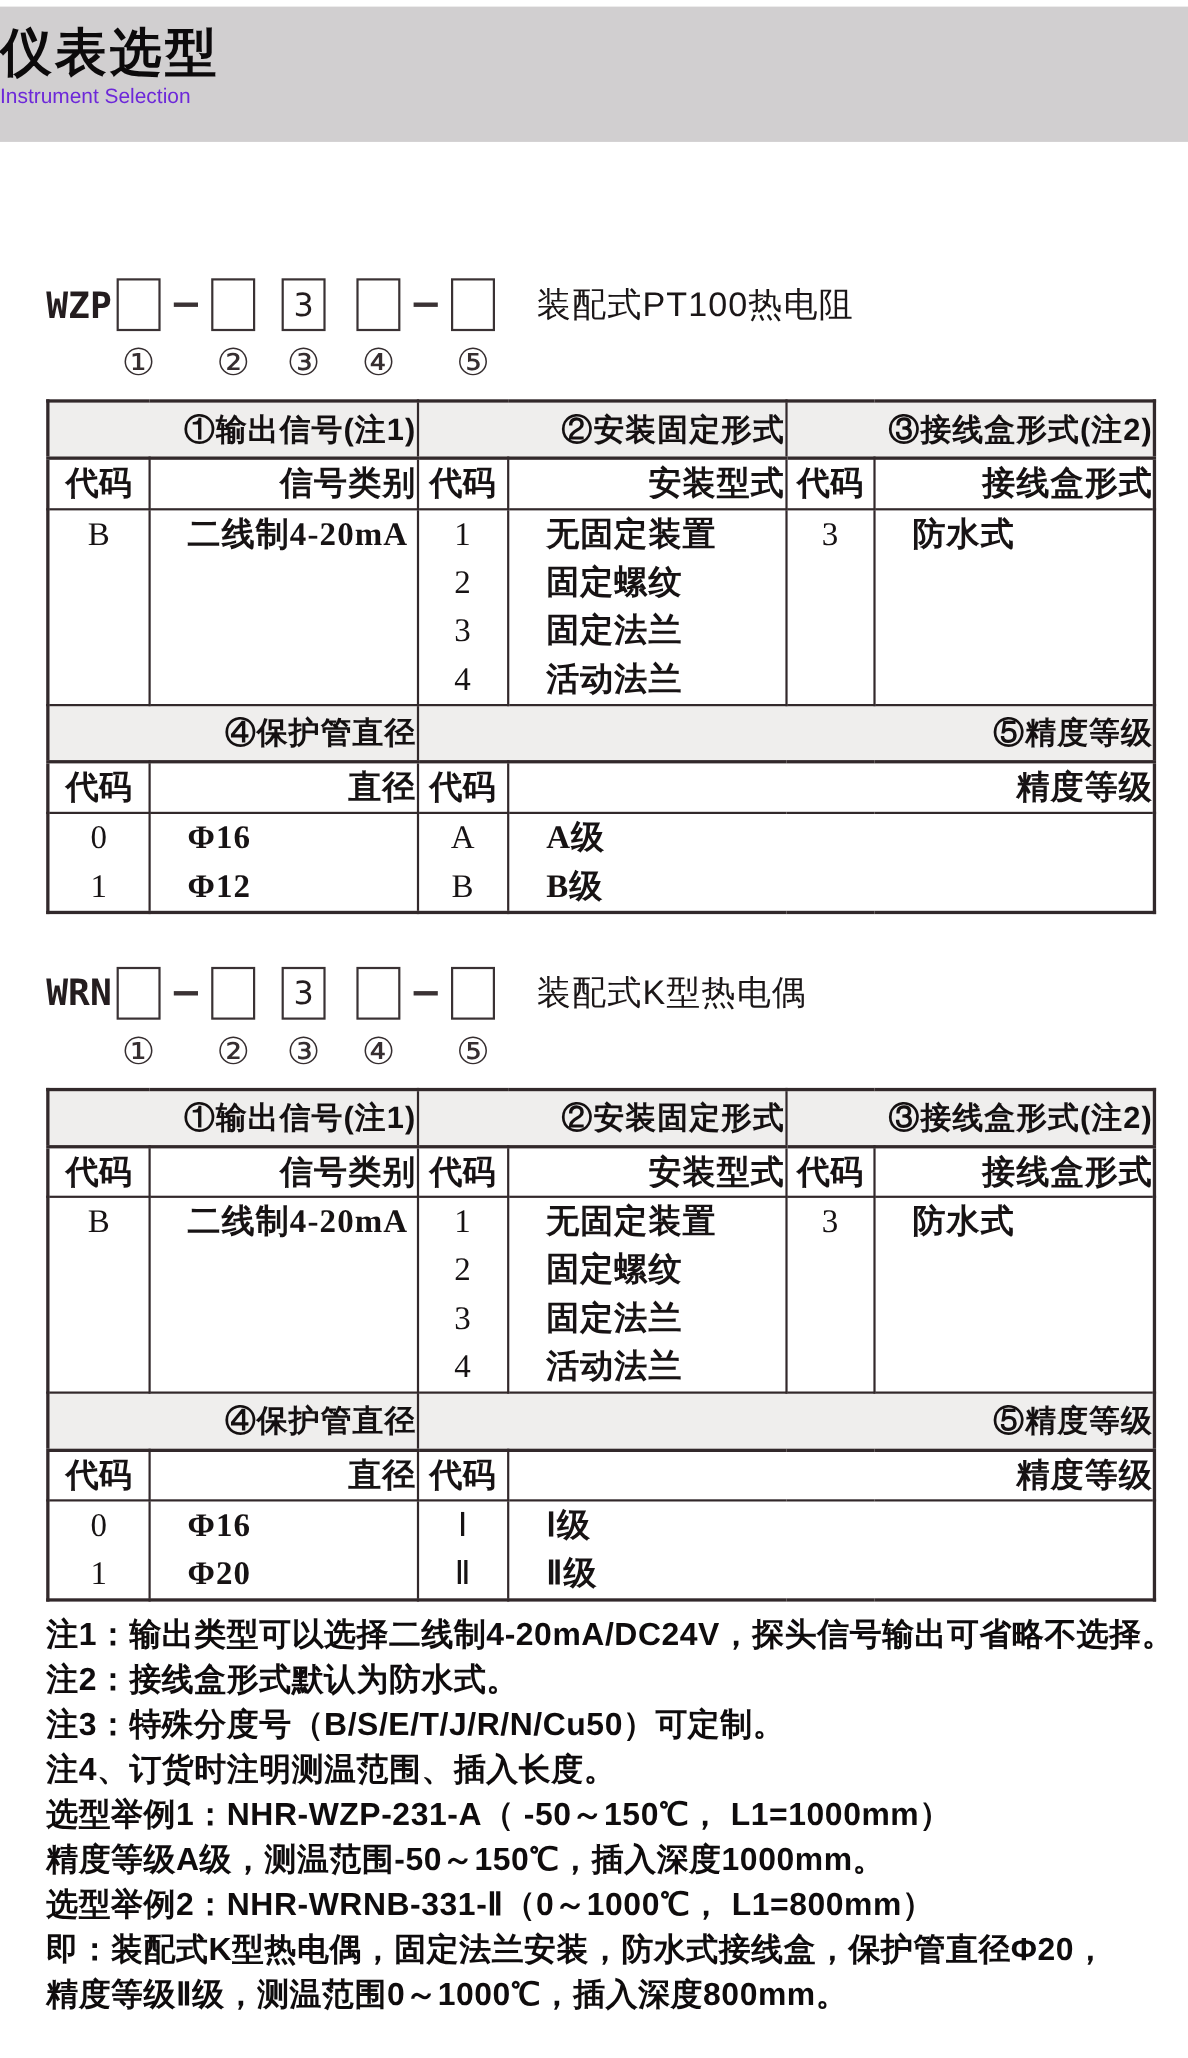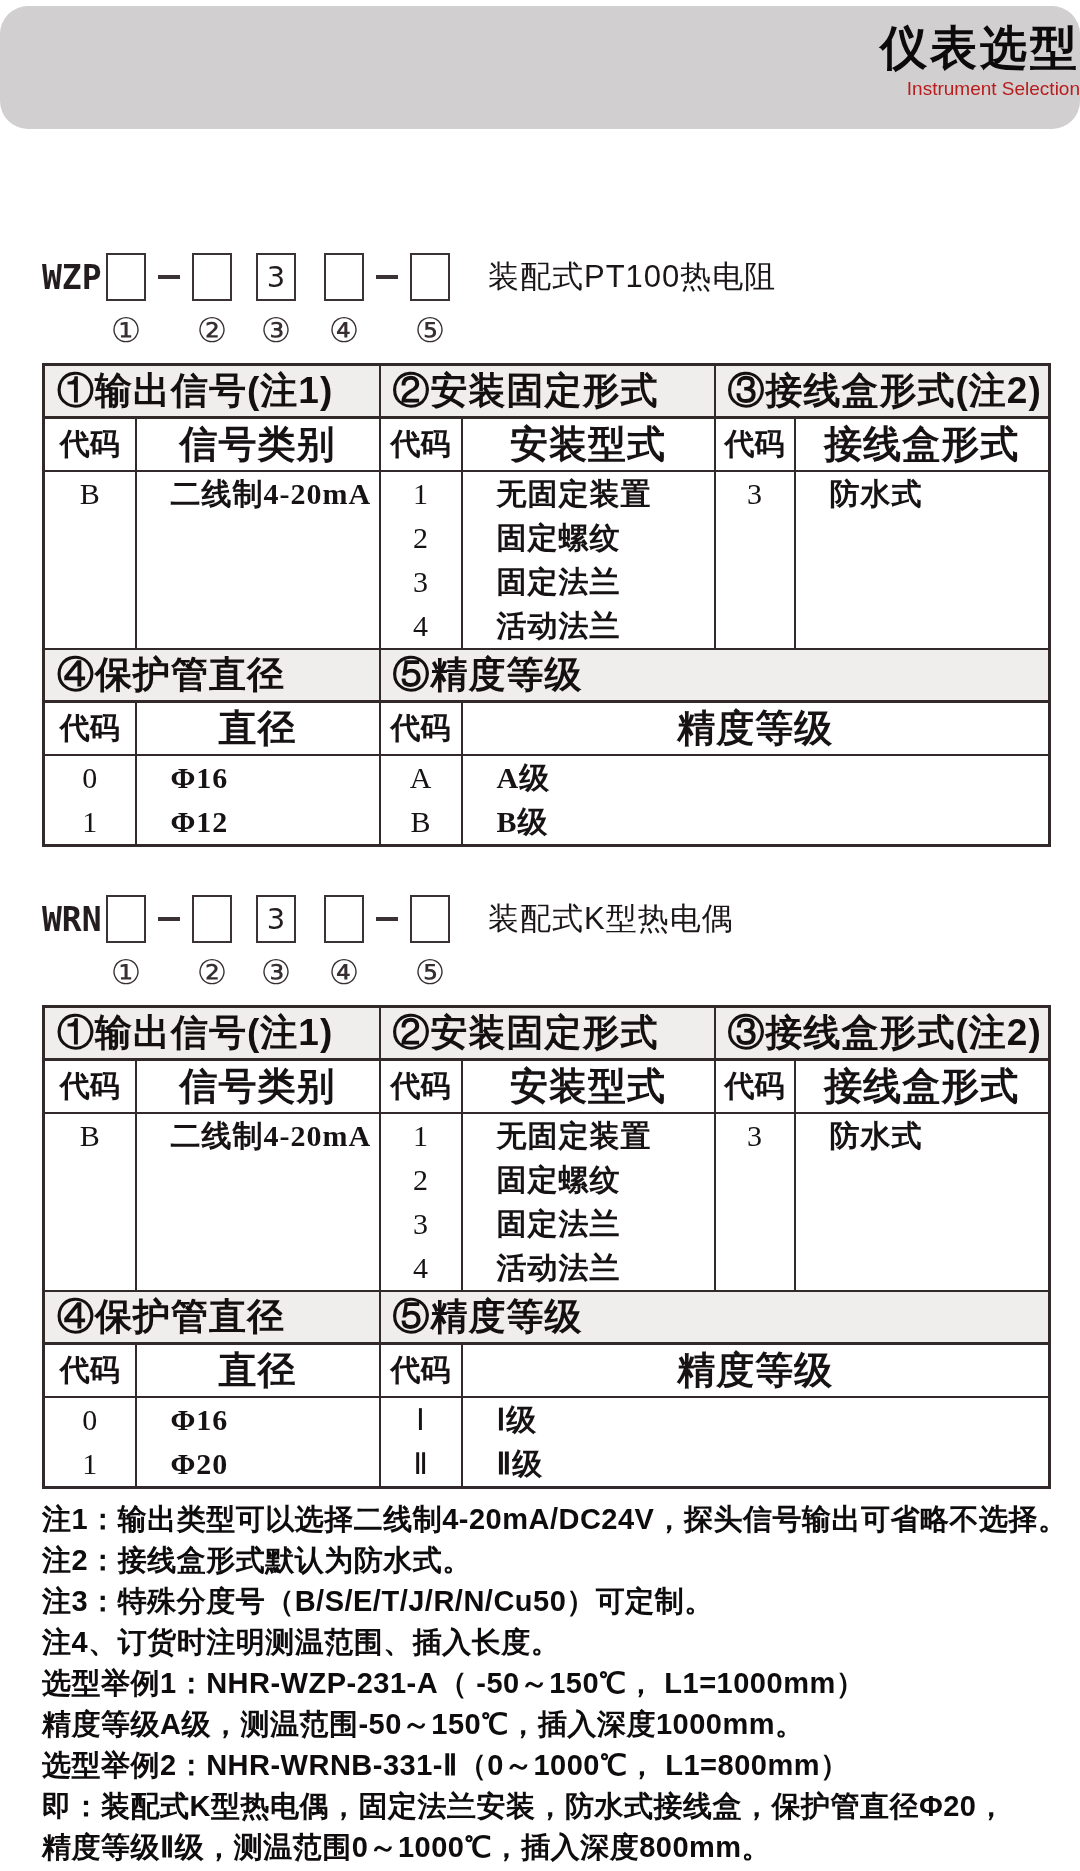--- a/index.html
+++ b/index.html
@@ -8,36 +8,35 @@
     background: #ffffff;
     font-family: "Liberation Sans", sans-serif;
     color: #171314;
     overflow: hidden;
   }
   
   .header-band {
     margin-top: 6px;
     height: 123px;
     background: #d1cfd0;
-    text-align: right;
-    border-radius: 28px;
+    text-align: left;
   }
   .page-title {
     padding-top: 14px;
     font-size: 47px;
     font-weight: 700;
     letter-spacing: 3px;
     line-height: 56px;
     color: #0c0a0b;
   }
   .page-subtitle {
     font-size: 19px;
     font-weight: 400;
     line-height: 26px;
-    color: #b91c1c;
+    color: #6d28d9;
   }
   
   .content { width: 1006px; margin: 0 auto 0 42px; }
 
   
   .model-line {
     display: flex;
     align-items: center;
     height: 52px;
   }
@@ -105,41 +104,41 @@
   }
   .sel-table td, .sel-table th {
     border: 2px solid #32292b;
     padding: 0;
     box-sizing: border-box;
   }
   .sel-table { border: 3px solid #32292b; }
   .sec-row th {
     height: 52px;
     background: #efeeed;
-    text-align: left;
-    font-size: 37px;
+    text-align: right;
+    font-size: 28px;
     font-weight: 700;
     color: #141011;
     padding-left: 12px;
     border-bottom-width: 3px;
     letter-spacing: 1px;
   }
   .sub-row td { height: 46px; }
   .sub-code {
     text-align: center;
     font-family: "Liberation Serif", serif;
     font-weight: 700;
     font-size: 30px;
   }
   .sub-label {
-    text-align: center;
+    text-align: right;
     padding-left: 14px;
     font-family: "Liberation Serif", serif;
     font-weight: 700;
-    font-size: 38px;
+    font-size: 30px;
     letter-spacing: 1px;
   }
   .data-row td { vertical-align: top; }
   .data-row.tall td { height: 178px; }
   .data-row.short td { height: 88px; }
   .cell-line { height: 44px; line-height: 44px; }
   .code-val {
     text-align: center;
     font-family: "Liberation Serif", serif;
     font-size: 30px;

